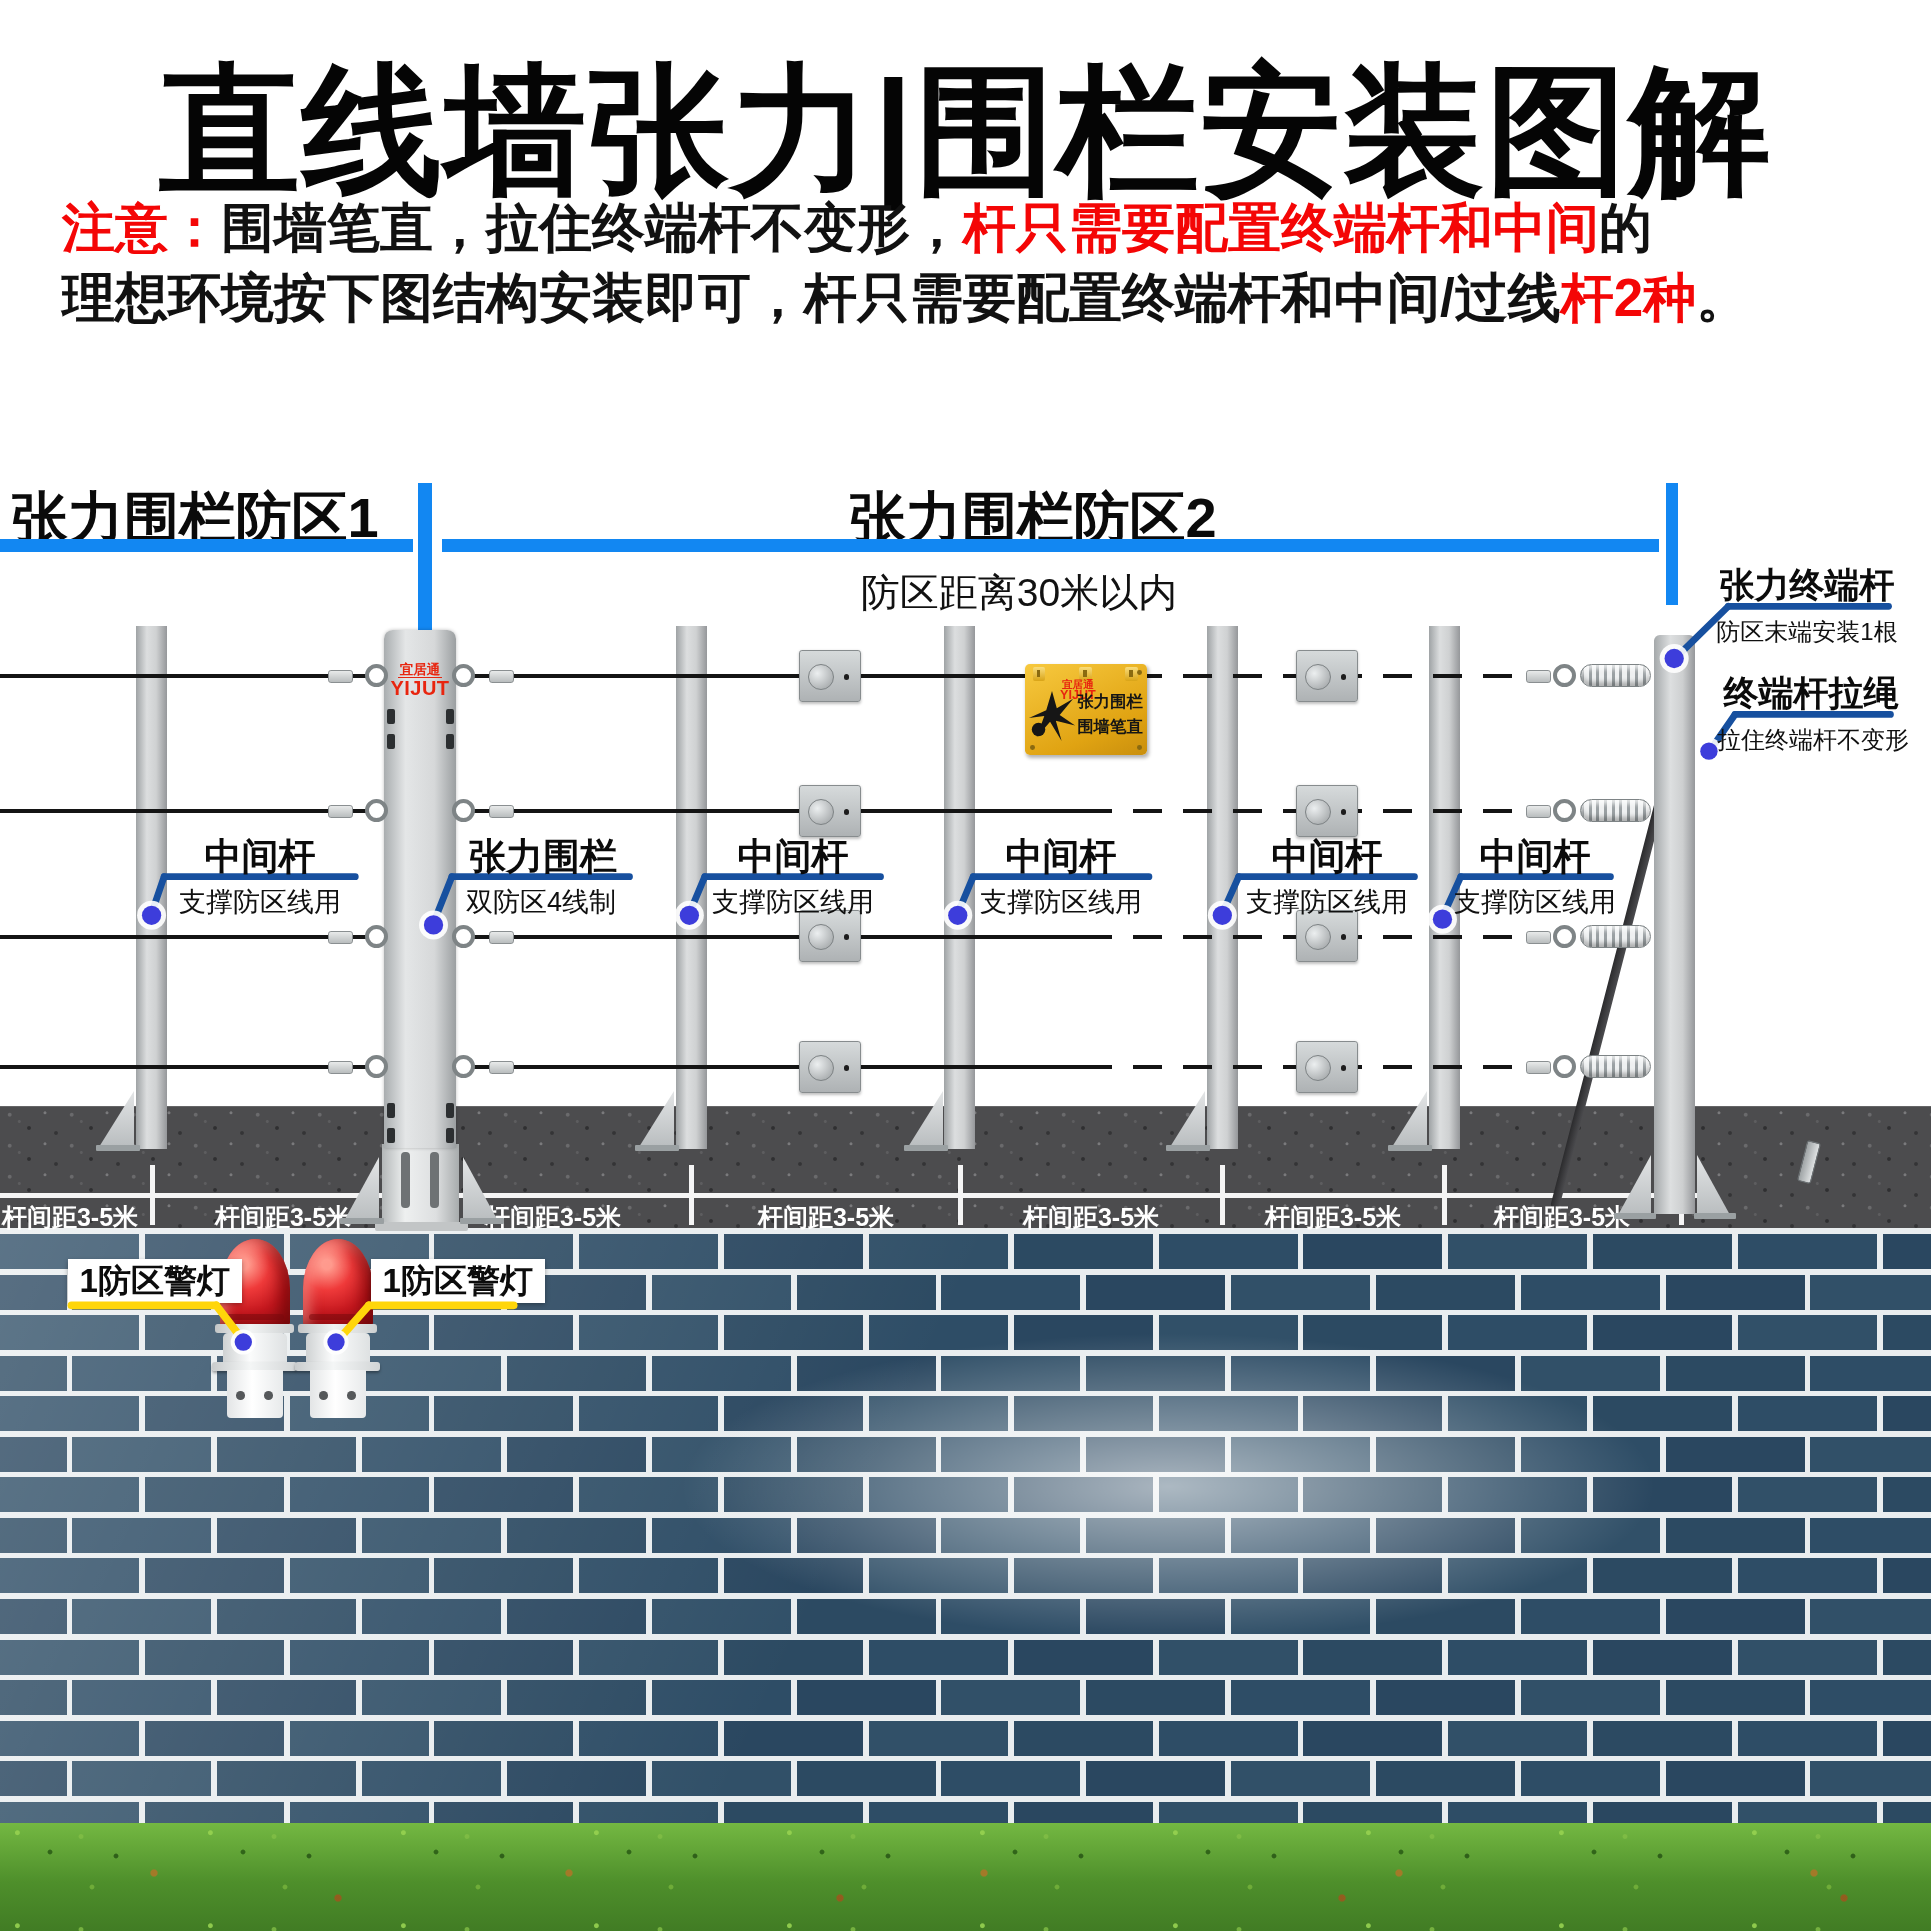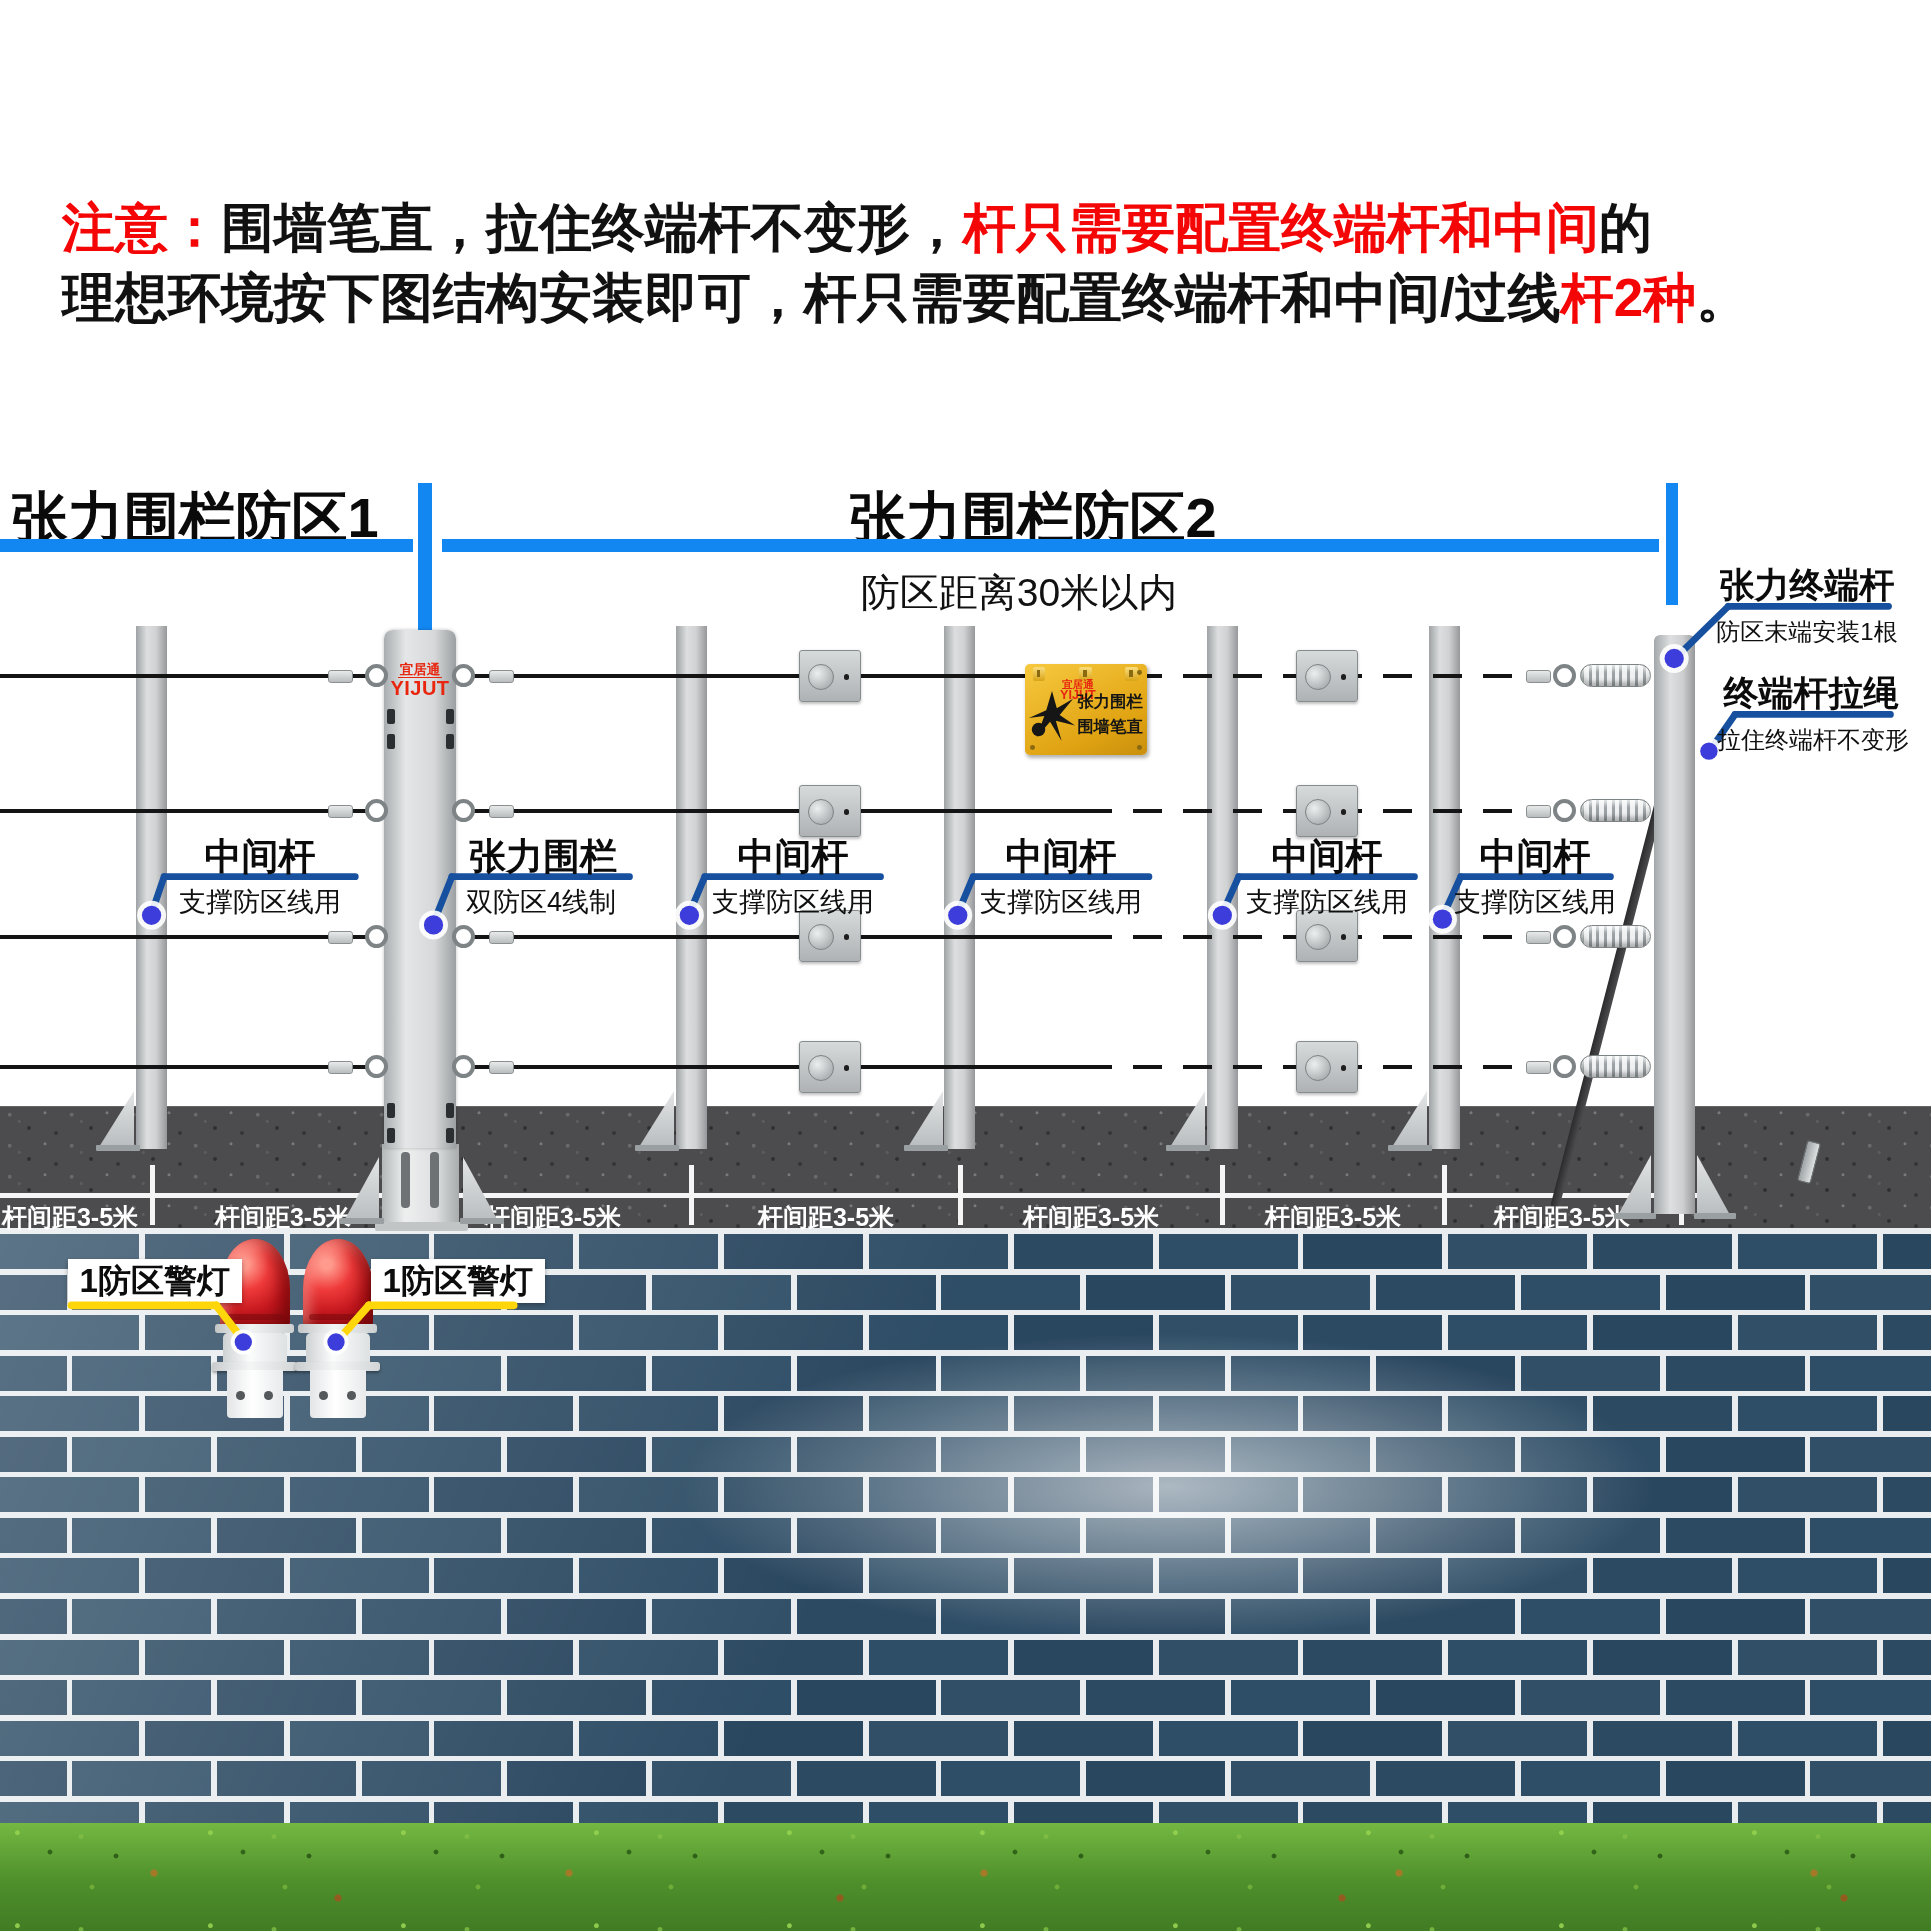--- a/index.html
+++ b/index.html
@@ -132,20 +132,21 @@
        linear-gradient(180deg,#74b842,#4e8f2b 55%,#417c24);
      background-size:193px 93px,193px 93px,193px 93px,193px 93px,415px 108px,502px 108px,193px 93px,100% 100%;}
 
   #overlay-svg{position:absolute;left:0;top:0;z-index:9;pointer-events:none;}
 </style>
 </head>
 <body>
 
 <div id="stage">
 
+  <div id="main-title" class="abs nowrap">直线墙张力|围栏安装图解</div>
   <div class="abs note-line nowrap">
     <span class="red-bold">注意：</span><span>围墙笔直，拉住终端杆不变形，</span><span class="red">杆只需要配置终端杆和中间</span><span>的</span>
   </div>
   <div class="abs note-line l2 nowrap">
     <span>理想环境按下图结构安装即可，杆只需要配置终端杆和中间/过线</span><span class="red">杆2种</span><span>。</span>
   </div>
 
   <div class="abs zone-label nowrap" style="left:11.6px;">张力围栏防区1</div>
   <div class="abs zone-label nowrap ctr" style="left:1033px;">张力围栏防区2</div>
   <div class="abs zone-bar" style="left:0;width:413px;"></div>

